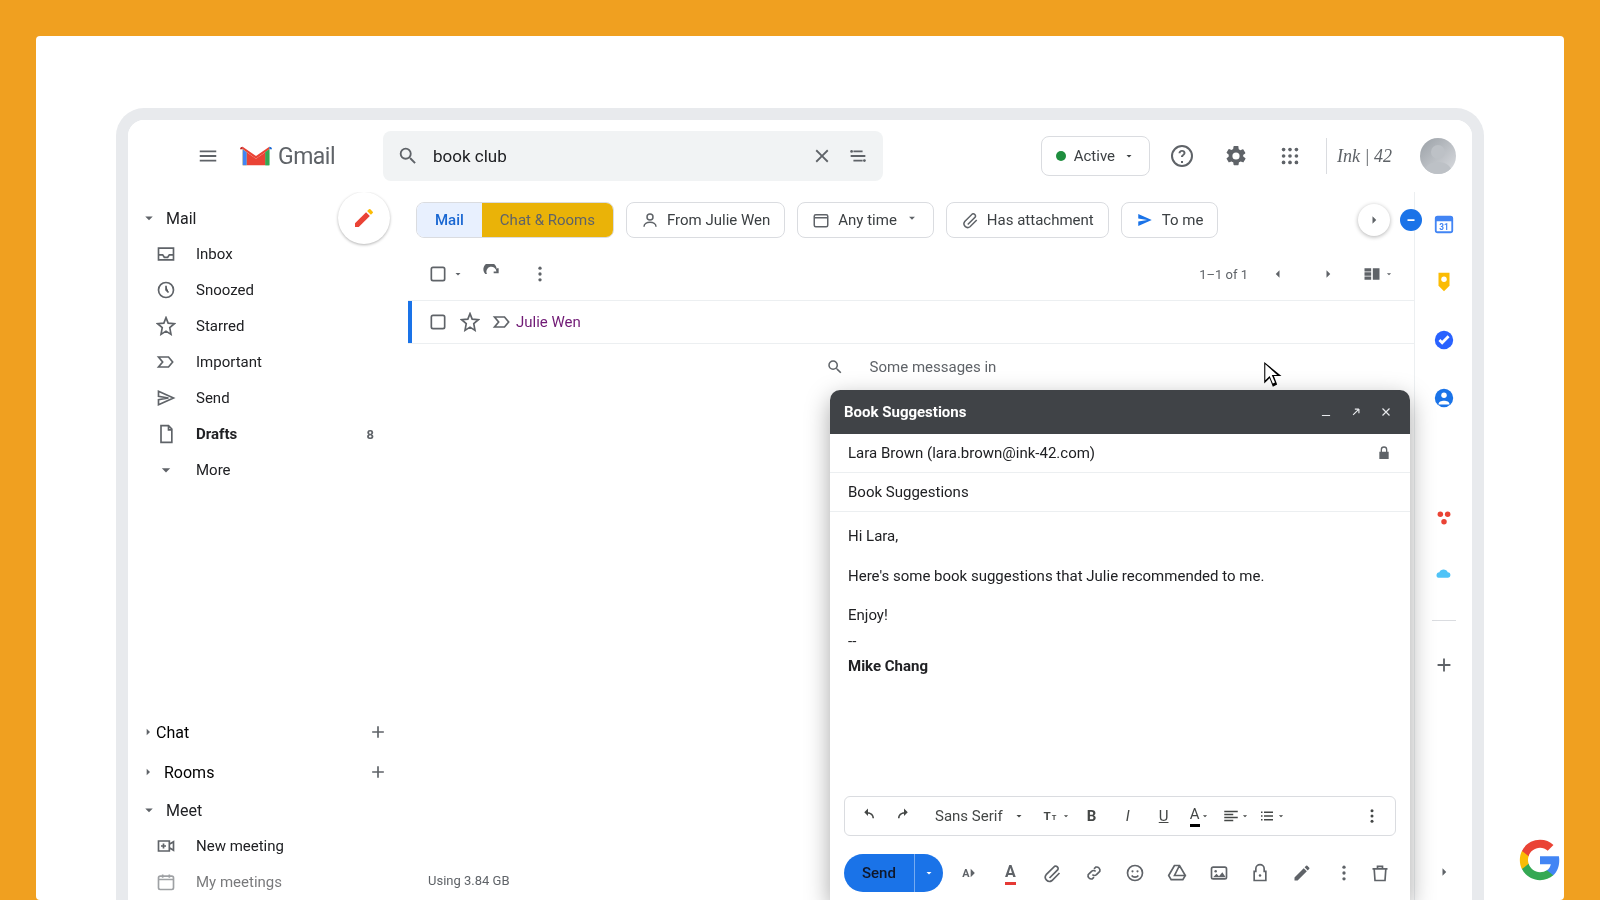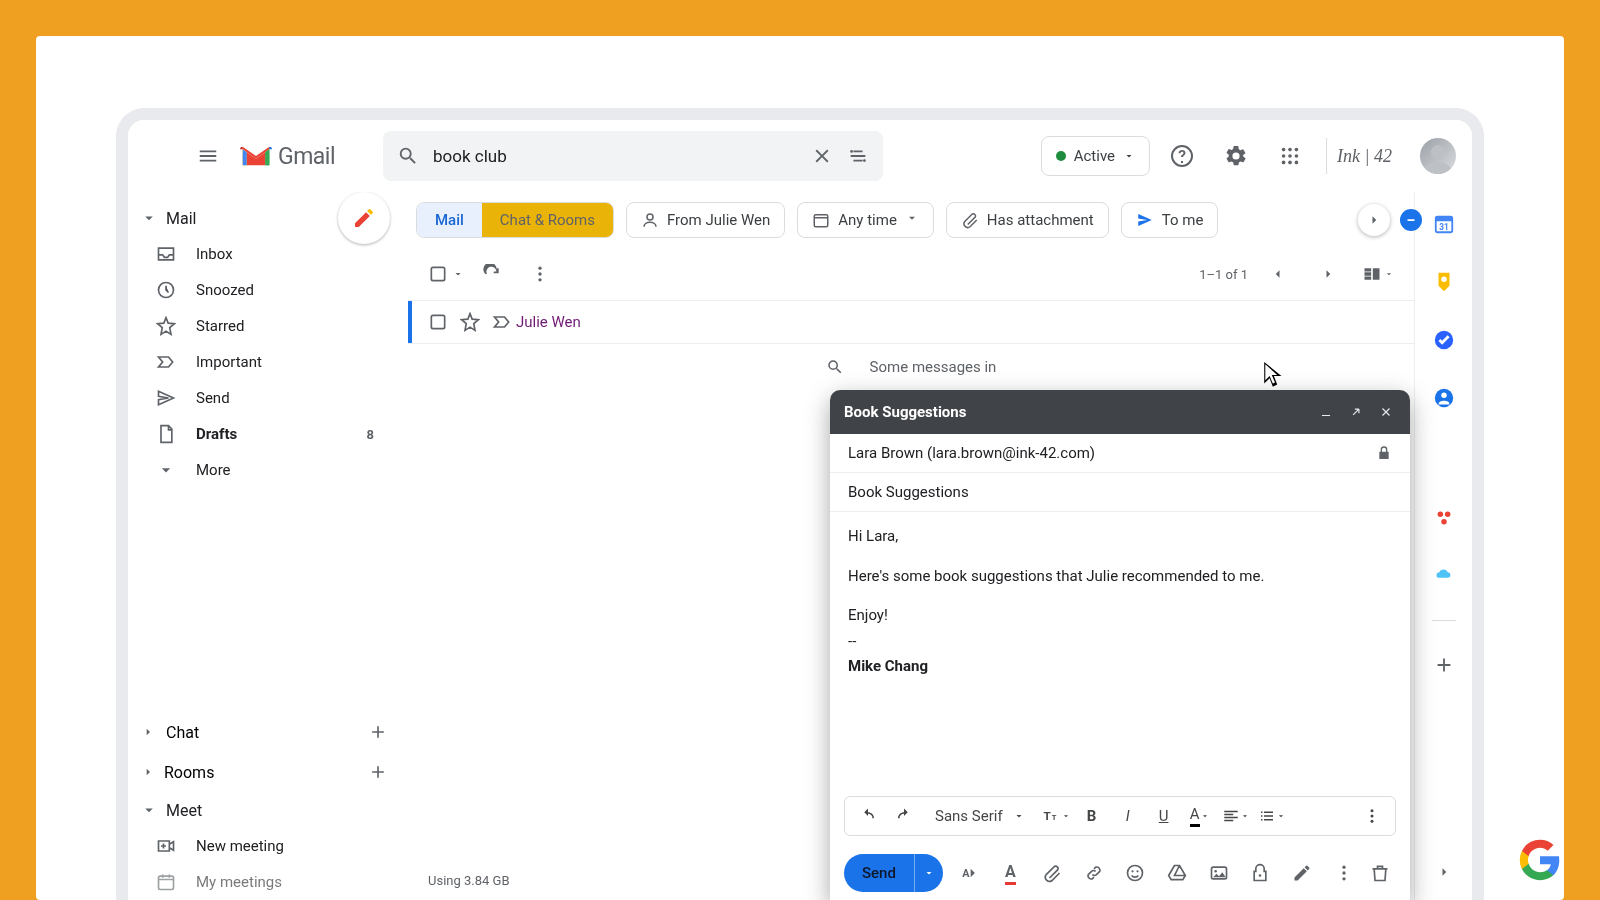--- a/index.html
+++ b/index.html
@@ -228,21 +228,21 @@
     <div class="nav-item">
       <svg width="20" height="20" viewBox="0 0 24 24">
               <path fill="currentColor" d="M7 10l5 5 5-5z"></path>
             </svg>
       <span>More</span>
     </div>
 
     <div style="flex:1"></div>
 
     <div class="section-row">
-      <div style="display:flex; align-items:center; gap:10px;">
+      <div style="display:flex; align-items:center; gap:0;">
         <svg width="16" height="16" viewBox="0 0 24 24">
                 <path fill="#5f6368" d="M10 7l5 5-5 5z"></path>
               </svg>
         <span>Chat</span>
       </div>
       <span class="plus">
               <svg width="20" height="20" viewBox="0 0 24 24">
                 <path fill="currentColor" d="M11 5h2v6h6v2h-6v6h-2v-6H5v-2h6z"></path>
               </svg>
             </span>

